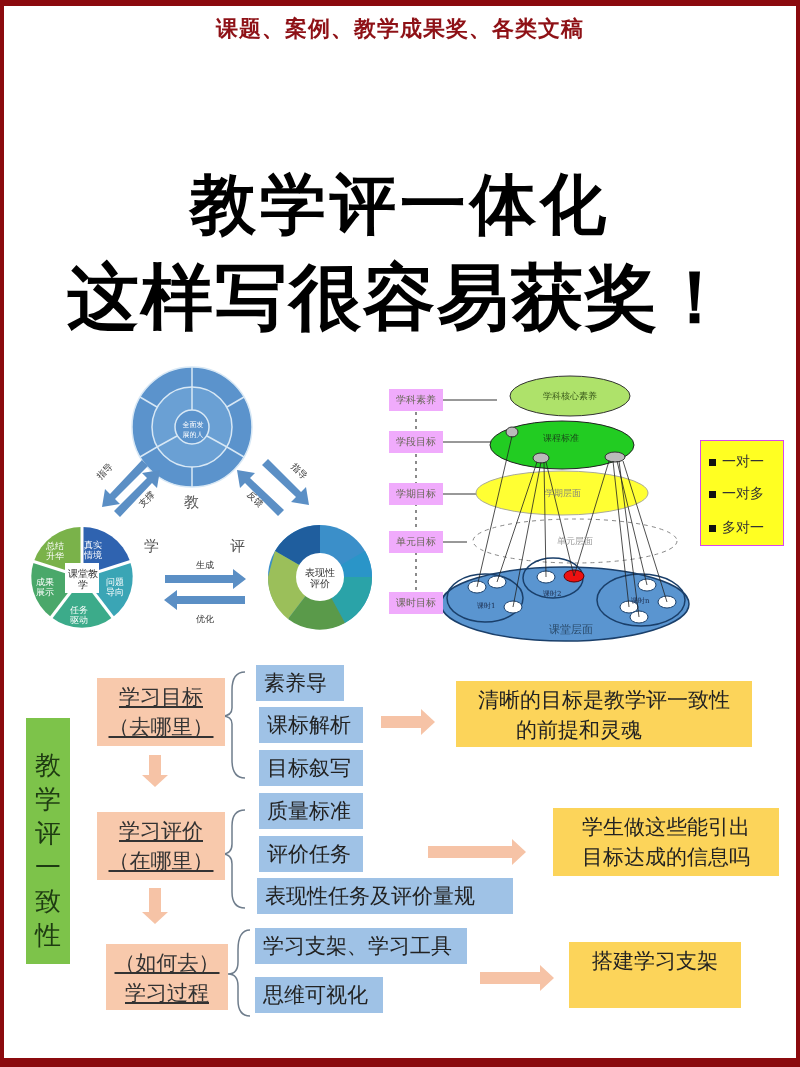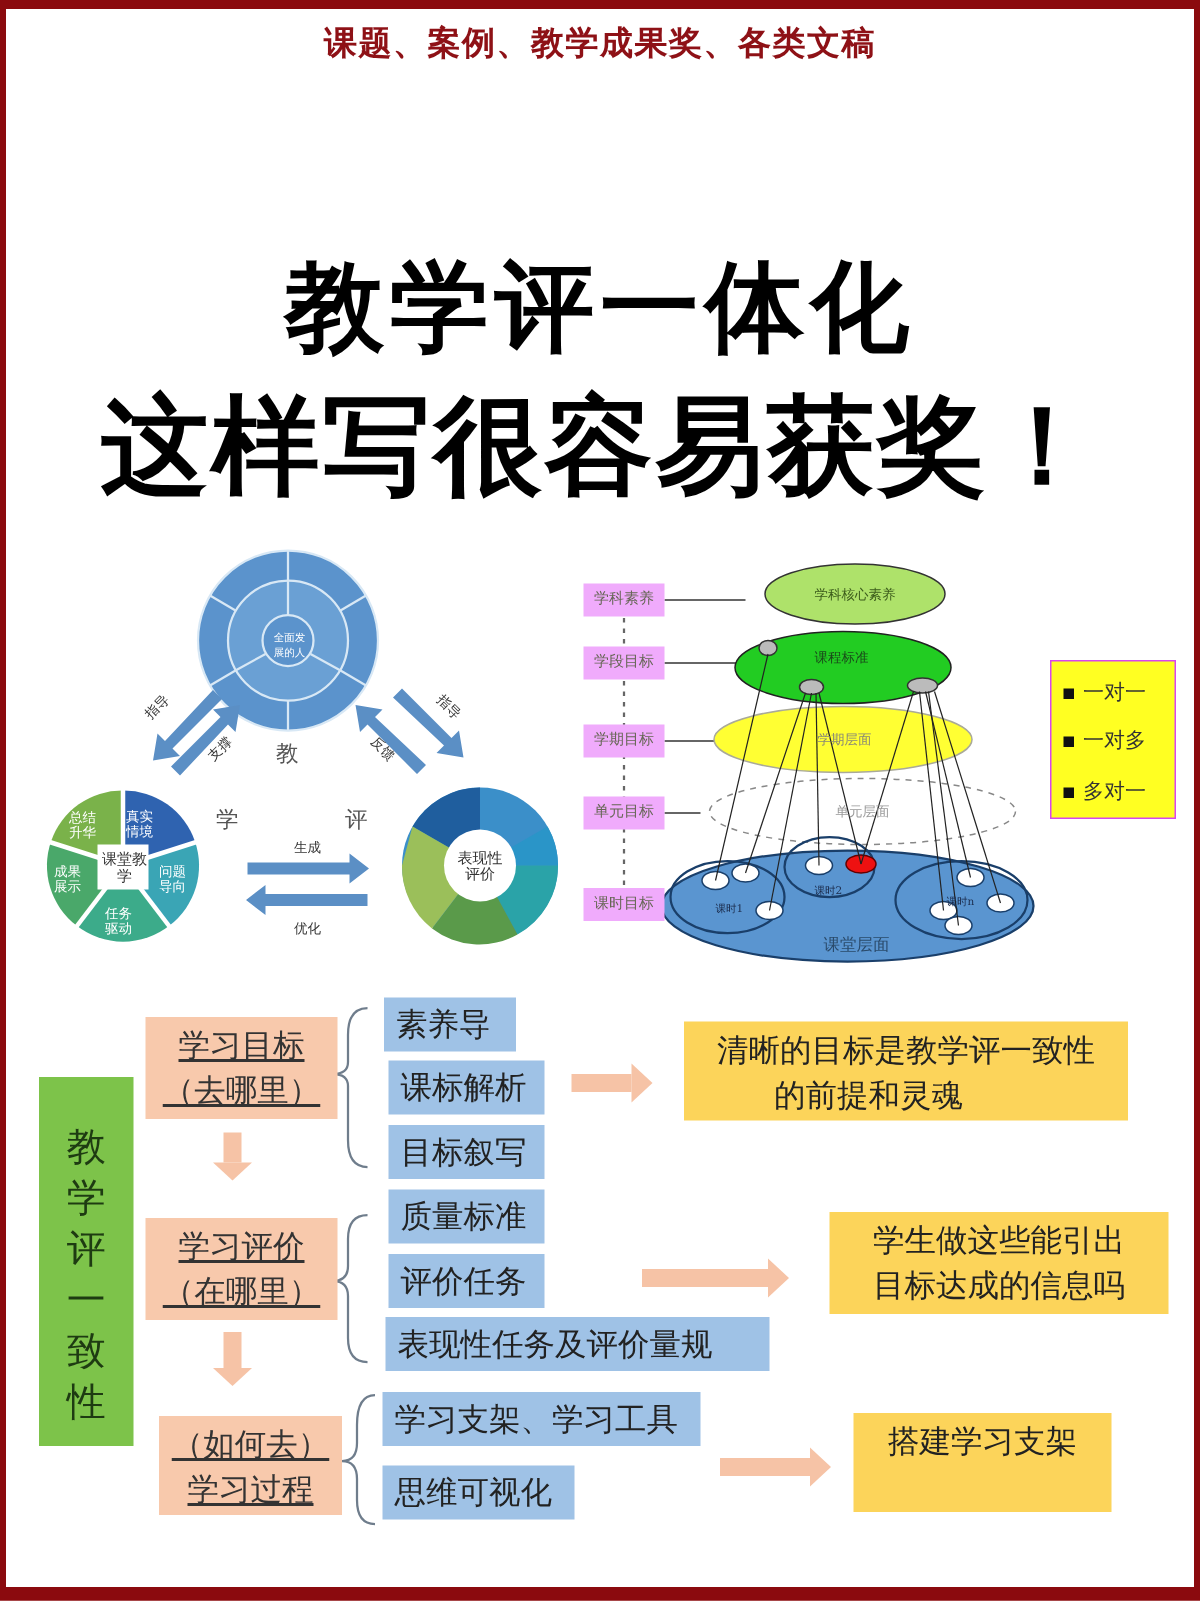--- a/index.html
+++ b/index.html
@@ -24,21 +24,21 @@
   .pyr { position: absolute; left: 385px; top: 370px; width: 410px; height: 275px; }
   .ylabel { position: absolute; left: 4px; width: 54px; height: 22px; background: #f0abfc;
     font-family: "DejaVu Serif", serif; font-size: 10px; color: #665; text-align: center; line-height: 22px; }
   .legend { position: absolute; left: 700px; top: 440px; width: 84px; height: 106px; background: #ffff22;
     border: 1px solid #d946ef; }
   .legend-item { position: absolute; left: 8px; font-family: "DejaVu Serif", serif; font-size: 14px; color: #333; }
   .legend-item .sq { display: inline-block; width: 7px; height: 7px; background: #111; margin-right: 6px; vertical-align: middle; }
 
   
   .flow { position: absolute; left: 0; top: 660px; width: 800px; height: 360px; }
-  .vert { position: absolute; left: 26px; top: 58px; width: 63px; height: 246px; background: #7dc34a;
+  .vert { position: absolute; left: 26px; top: 58px; width: 44px; height: 246px; background: #7dc34a;
     font-size: 26px; color: #1e3b12; text-align: center; line-height: 34px; padding-top: 30px; }
   .pink { position: absolute; background: #f8c9ac; color: #333; font-size: 21px; text-align: center; line-height: 30px; padding-top: 4px; text-decoration: underline; }
   .blue { position: absolute; background: #9fc2e6; color: #222; font-size: 21px; padding-left: 8px; line-height: 36px; height: 36px; }
   .gold { position: absolute; background: #fcd45a; color: #222; font-size: 21px; text-align: center; line-height: 30px; padding-top: 4px; }
   .arr-r { position: absolute; height: 12px; background: #f6c3a6; }
   .arr-r::after { content: ""; position: absolute; right: -14px; top: -7px; border-left: 14px solid #f6c3a6;
     border-top: 13px solid transparent; border-bottom: 13px solid transparent; }
   .arr-d { position: absolute; width: 12px; background: #f6c3a6; }
   .arr-d::after { content: ""; position: absolute; bottom: -12px; left: -7px; border-top: 12px solid #f6c3a6;
     border-left: 13px solid transparent; border-right: 13px solid transparent; }

